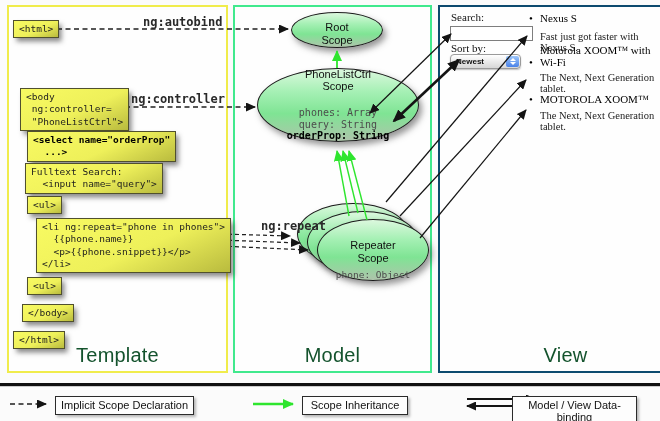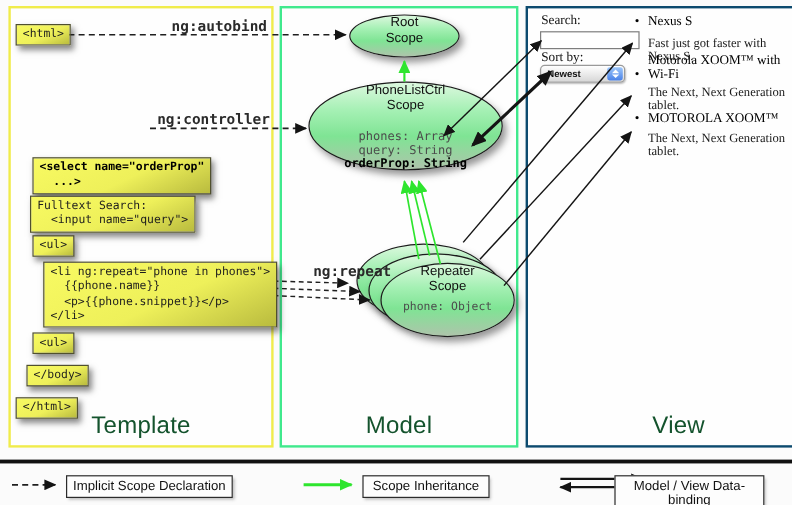--- a/index.html
+++ b/index.html
@@ -11,21 +11,21 @@
   .col-template { left:7px;   width:221px; border:2px solid #f0ec4b; }
   .col-model    { left:233px; width:199px; border:2px solid #40e98d; }
   .col-view     { left:438px; width:255px; border:2px solid #0c4a6e; }
   .col-label { position:absolute; bottom:4px; left:0; width:100%; text-align:center;
                font-size:20px; color:#14532d; letter-spacing:0.2px; }
 
   
   .scope { position:absolute; border:1.6px solid #1b1b1b; border-radius:50%;
            background:linear-gradient(180deg,#dcf8de 0%,#a5f0b4 32%,#7fe494 62%,#aec4ab 100%);
            box-shadow:3px 4px 6px rgba(50,50,50,0.5); z-index:2; box-sizing:border-box;
-           display:flex; flex-direction:column; align-items:center; justify-content:flex-start; }
+           display:flex; flex-direction:column; align-items:center; justify-content:flex-end; }
   .scope-title { font-size:11px; line-height:1.18; color:#101010; text-align:center; white-space:pre; }
   .scope-props { font:10px/1.12 "DejaVu Sans Mono",monospace; color:#4c4c4c; text-align:center; margin-top:14px; }
   .prop-bold { font-weight:bold; color:#000; }
   .repeater-prop { font:9.5px "DejaVu Sans Mono",monospace; color:#4c4c4c; margin-top:4px; }
 
   
   .arrows { position:absolute; left:0; top:0; z-index:3; }
 
   
   .code-box { position:absolute; background:linear-gradient(155deg,#f8fa62 0%,#eef05a 55%,#b9bb3e 100%);
@@ -130,20 +130,23 @@
     <line x1="420" y1="238" x2="526" y2="110" stroke="#141414" stroke-width="1.2" marker-end="url(#ah)"></line>
 
     <rect x="0" y="383" width="660" height="3.2" fill="#111"></rect>
     <line x1="10" y1="404" x2="46" y2="404" stroke="#1f1f1f" stroke-width="1.4" stroke-dasharray="5,3.5" marker-end="url(#ah)"></line>
     <line x1="253" y1="404" x2="293" y2="404" stroke="#2ee52e" stroke-width="2.6" marker-end="url(#ahGreen)"></line>
     <line x1="467" y1="399" x2="535" y2="399" stroke="#141414" stroke-width="1.8" marker-end="url(#ah)"></line>
     <line x1="467" y1="406" x2="535" y2="406" stroke="#141414" stroke-width="1.8" marker-start="url(#ah)"></line>
   </svg>
 
   <div class="code-box" style="left:13px; top:20px;">&lt;html&gt;</div>
+  <div class="code-box" style="left:20px; top:88px;">&lt;body
+ ng:controller=
+ "PhoneListCtrl"&gt;</div>
   <div class="code-box code-bold" style="left:27px; top:131px;">&lt;select name="orderProp"
   ...&gt;</div>
   <div class="code-box" style="left:25px; top:163px;">Fulltext Search:
   &lt;input name="query"&gt;</div>
   <div class="code-box" style="left:27px; top:196px;">&lt;ul&gt;</div>
   <div class="code-box" style="left:36px; top:218px;">&lt;li ng:repeat="phone in phones"&gt;
   {{phone.name}}
   &lt;p&gt;{{phone.snippet}}&lt;/p&gt;
 &lt;/li&gt;</div>
   <div class="code-box" style="left:27px; top:277px;">&lt;ul&gt;</div>

